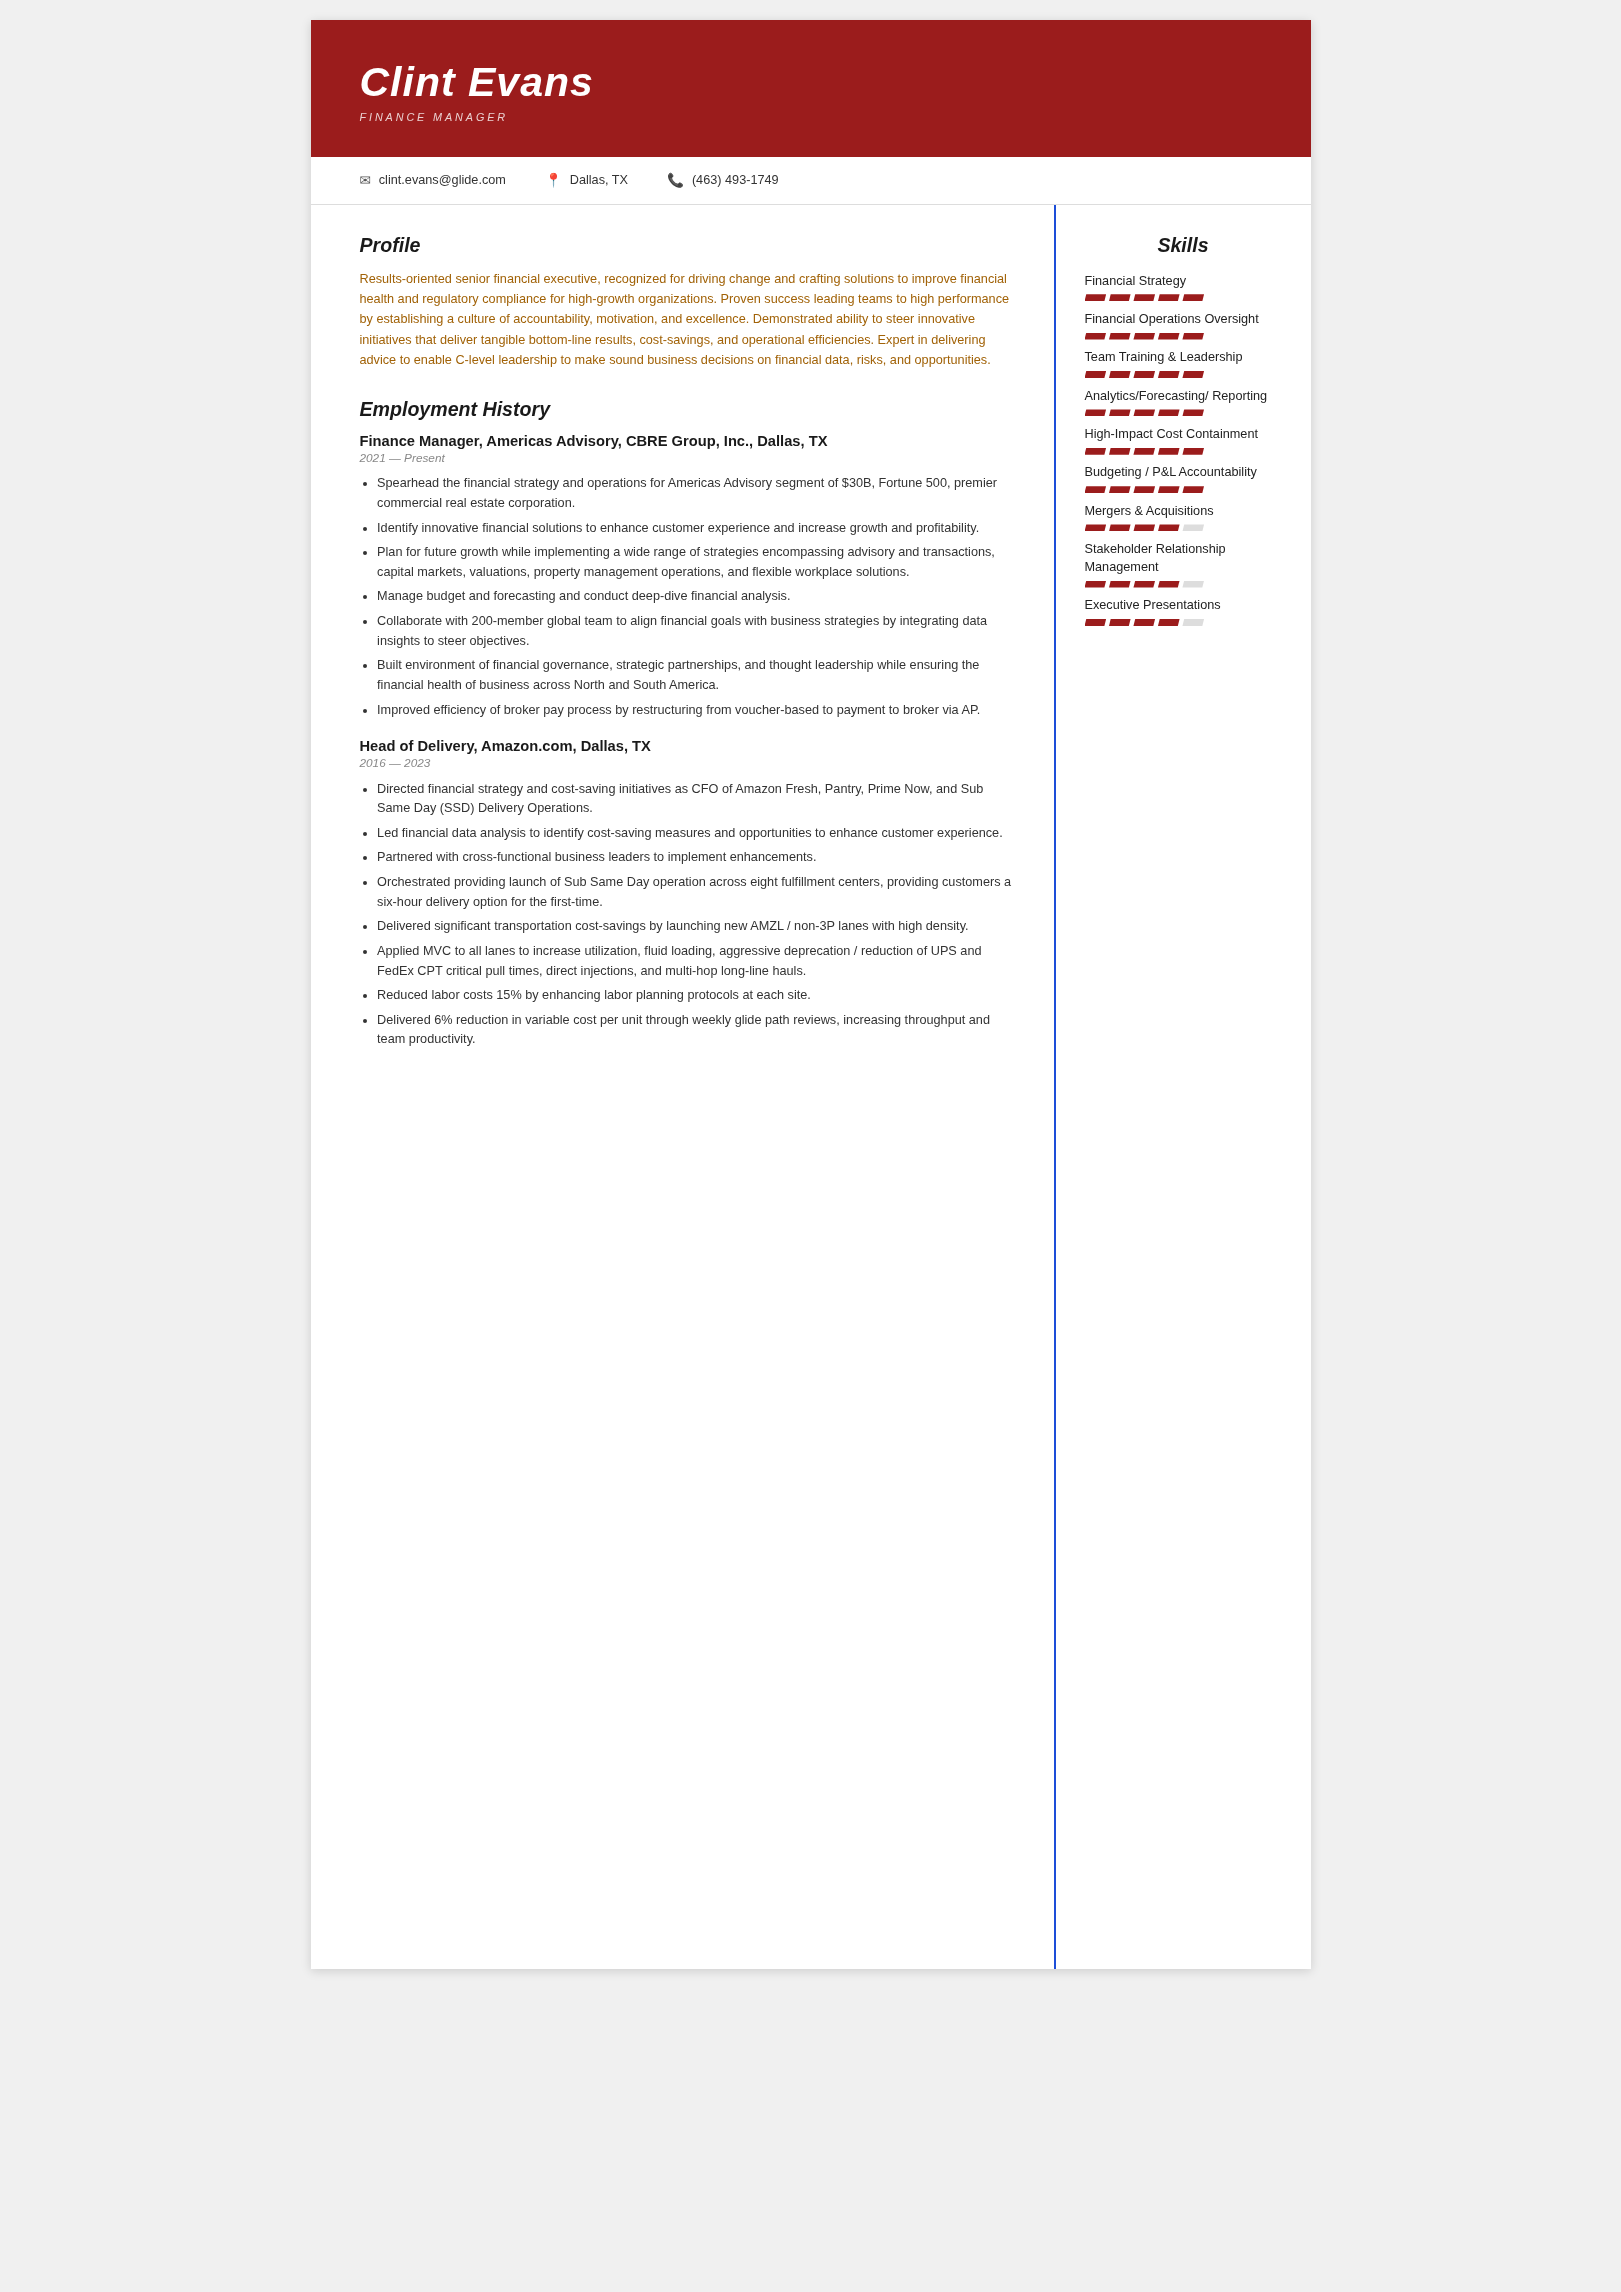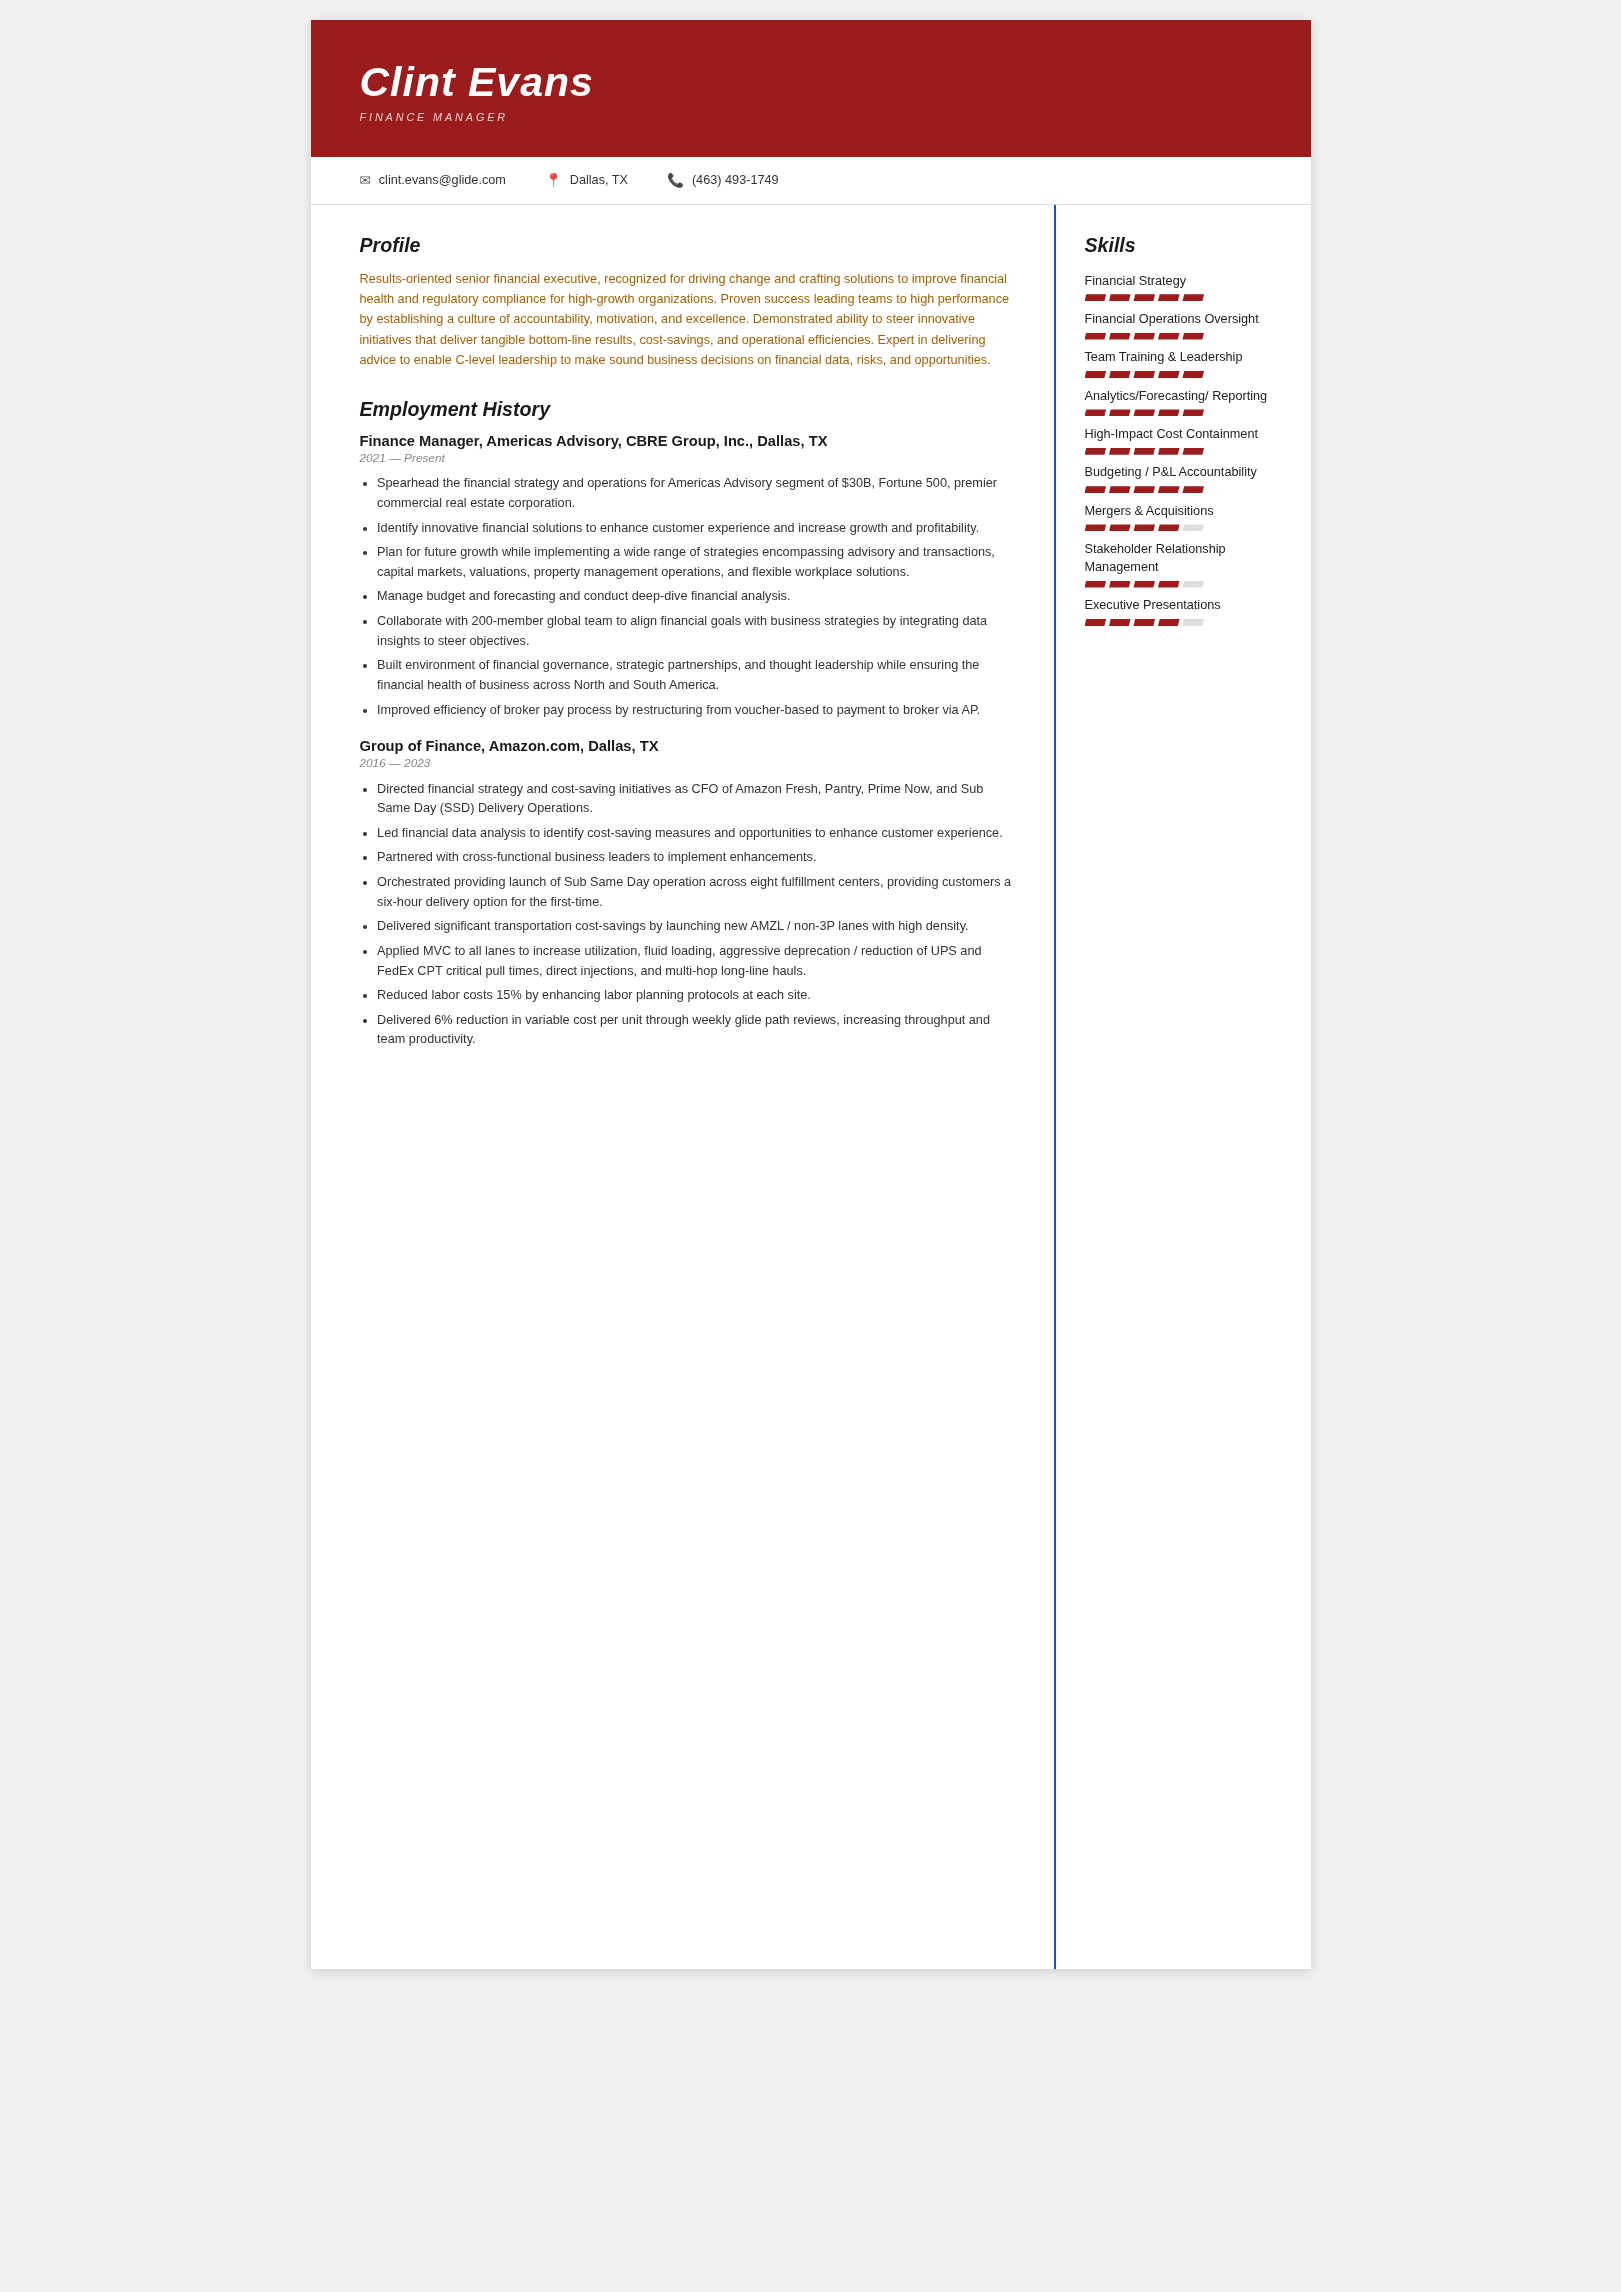--- a/index.html
+++ b/index.html
@@ -111,20 +111,21 @@
       color: #333;
       margin-bottom: 4.9px;
     }
     
     .skills-title {
       font-size: 19.6px;
       font-weight: 900;
       font-style: italic;
       color: #1a1a1a;
       margin-bottom: 15.7px;
+      text-align: center;
     }
     .skill-item {
       margin-bottom: 9.8px;
     }
     .skill-name {
       font-size: 12.7px;
       color: #222;
       margin-bottom: 3.9px;
       line-height: 1.4;
     }
@@ -187,21 +188,21 @@
                 <li>Spearhead the financial strategy and operations for Americas Advisory segment of $30B, Fortune 500, premier commercial real estate corporation.</li>
                 <li>Identify innovative financial solutions to enhance customer experience and increase growth and profitability.</li>
                 <li>Plan for future growth while implementing a wide range of strategies encompassing advisory and transactions, capital markets, valuations, property management operations, and flexible workplace solutions.</li>
                 <li>Manage budget and forecasting and conduct deep-dive financial analysis.</li>
                 <li>Collaborate with 200-member global team to align financial goals with business strategies by integrating data insights to steer objectives.</li>
                 <li>Built environment of financial governance, strategic partnerships, and thought leadership while ensuring the financial health of business across North and South America.</li>
                 <li>Improved efficiency of broker pay process by restructuring from voucher-based to payment to broker via AP.</li>
               </ul>
             </div>
             <div>
-              <div class="job-title">Group of Finance, Amazon.com, Dallas, TX</div>
+              <div class="job-title">Head of Delivery, Amazon.com, Dallas, TX</div>
               <div class="job-dates">2016 — 2023</div>
               <ul class="job-bullets">
                 <li>Directed financial strategy and cost-saving initiatives as CFO of Amazon Fresh, Pantry, Prime Now, and Sub Same Day (SSD) Delivery Operations.</li>
                 <li>Led financial data analysis to identify cost-saving measures and opportunities to enhance customer experience.</li>
                 <li>Partnered with cross-functional business leaders to implement enhancements.</li>
                 <li>Orchestrated providing launch of Sub Same Day operation across eight fulfillment centers, providing customers a six-hour delivery option for the first-time.</li>
                 <li>Delivered significant transportation cost-savings by launching new AMZL / non-3P lanes with high density.</li>
                 <li>Applied MVC to all lanes to increase utilization, fluid loading, aggressive deprecation / reduction of UPS and FedEx CPT critical pull times, direct injections, and multi-hop long-line hauls.</li>
                 <li>Reduced labor costs 15% by enhancing labor planning protocols at each site.</li>
                 <li>Delivered 6% reduction in variable cost per unit through weekly glide path reviews, increasing throughput and team productivity.</li>

